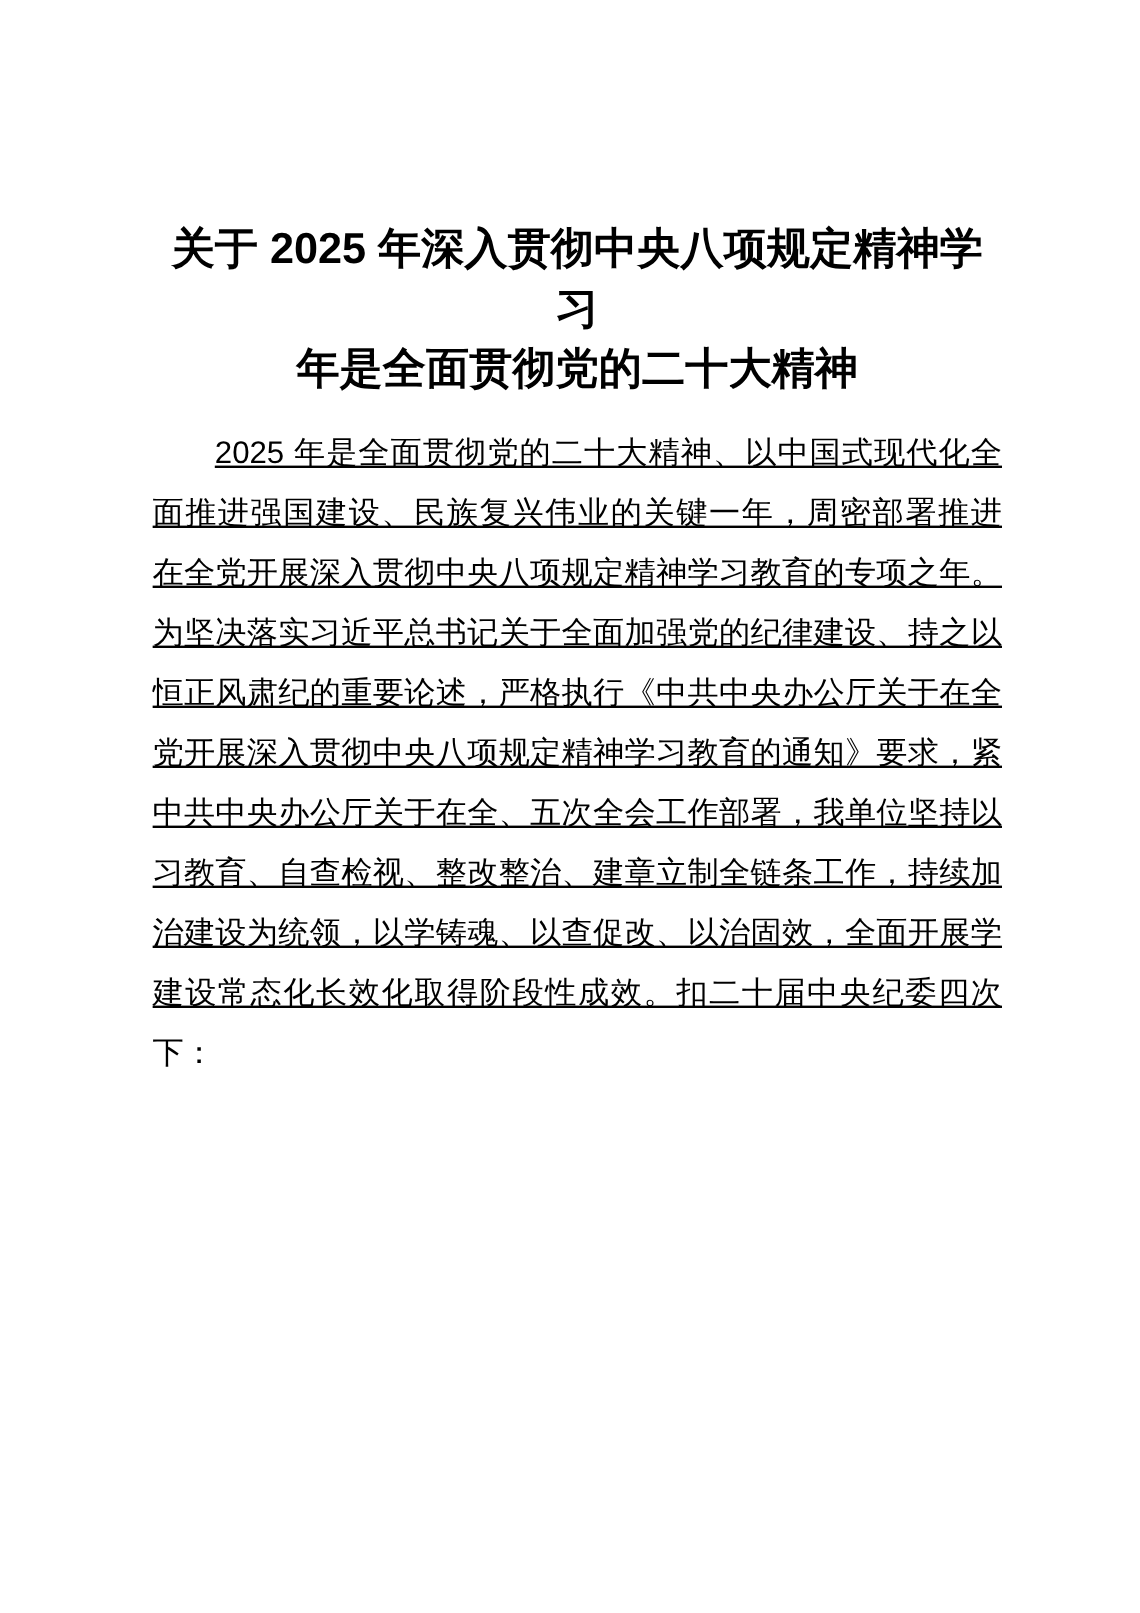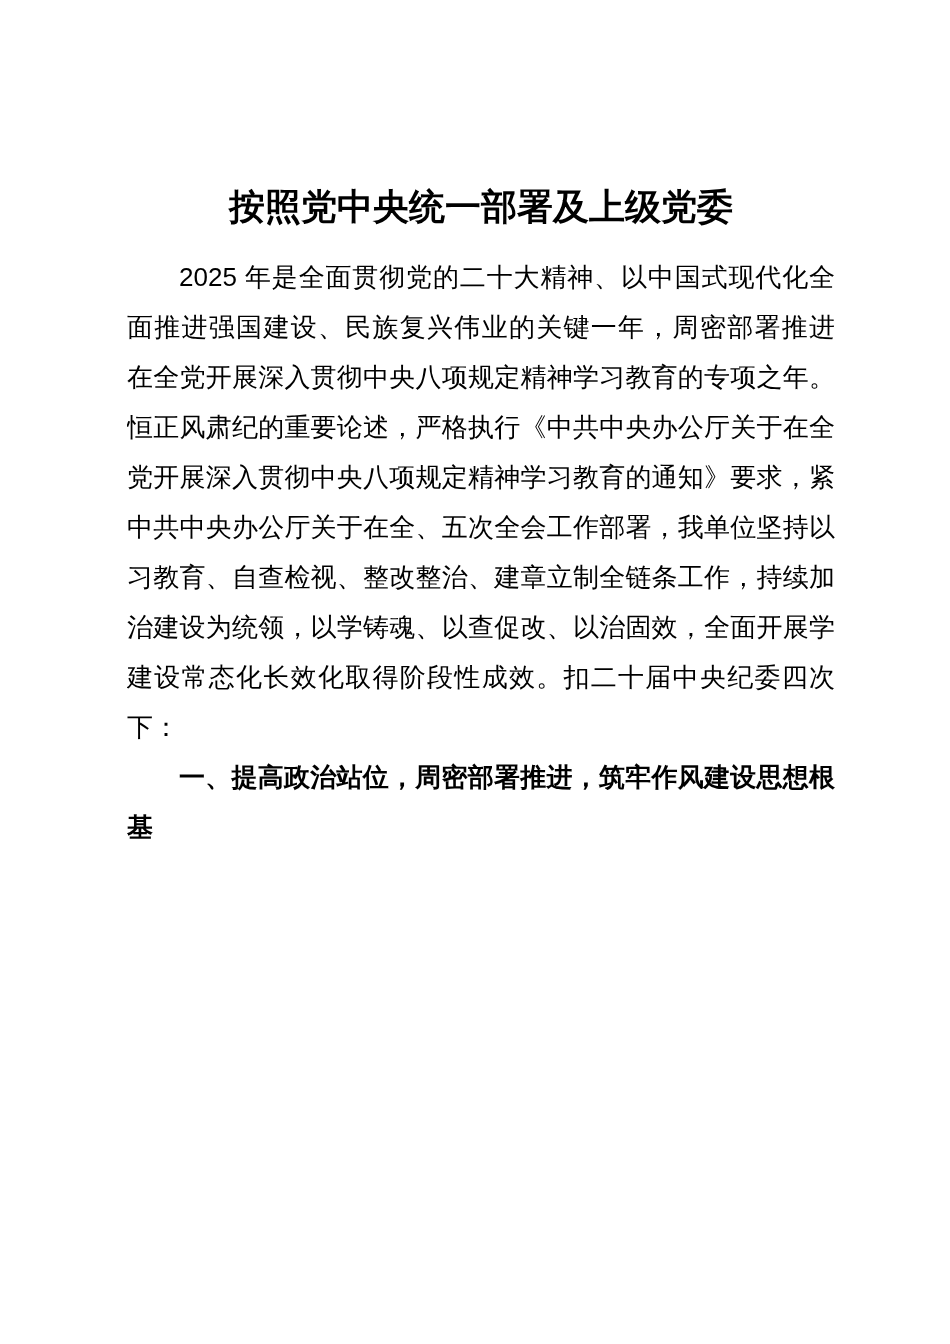--- a/index.html
+++ b/index.html
@@ -40,52 +40,51 @@
     height: 50px;
     line-height: 50px;
     font-size: 26px;
     color: #000000;
     overflow: hidden;
   }
   
   .just {
     text-align: justify;
     text-align-last: justify;
+    text-decoration: underline;
   }
   
   .indent {
     padding-left: 52px;
   }
   .heading {
     font-weight: 700;
   }
 </style>
 </head>
 <body>
 
 <div class="page">
   <div class="column">
 
     <h1 class="doc-title">
-      <span class="title-line">按照党中央统一部署及上级党委</span>
+      <span class="title-line">关于 2025 年深入贯彻中央八项规定精神学习</span>
+      <span class="title-line">年是全面贯彻党的二十大精神</span>
     </h1>
 
     <div class="para">
       <div class="line just indent">2025 年是全面贯彻党的二十大精神、以中国式现代化全</div>
       <div class="line just">面推进强国建设、民族复兴伟业的关键一年，周密部署推进</div>
       <div class="line just">在全党开展深入贯彻中央八项规定精神学习教育的专项之年。</div>
+      <div class="line just">为坚决落实习近平总书记关于全面加强党的纪律建设、持之以</div>
       <div class="line just">恒正风肃纪的重要论述，严格执行《中共中央办公厅关于在全</div>
       <div class="line just">党开展深入贯彻中央八项规定精神学习教育的通知》要求，紧</div>
       <div class="line just">中共中央办公厅关于在全、五次全会工作部署，我单位坚持以政</div>
       <div class="line just">习教育、自查检视、整改整治、建章立制全链条工作，持续加</div>
       <div class="line just">治建设为统领，以学铸魂、以查促改、以治固效，全面开展学</div>
       <div class="line just">建设常态化长效化取得阶段性成效。扣二十届中央纪委四次</div>
       <div class="line">下：</div>
     </div>
 
-    <div class="para">
-      <div class="line just indent heading">一、提高政治站位，周密部署推进，筑牢作风建设思想根</div>
-      <div class="line heading">基</div>
-    </div>
 
 
   </div>
 </div>
 
 </body></html>

